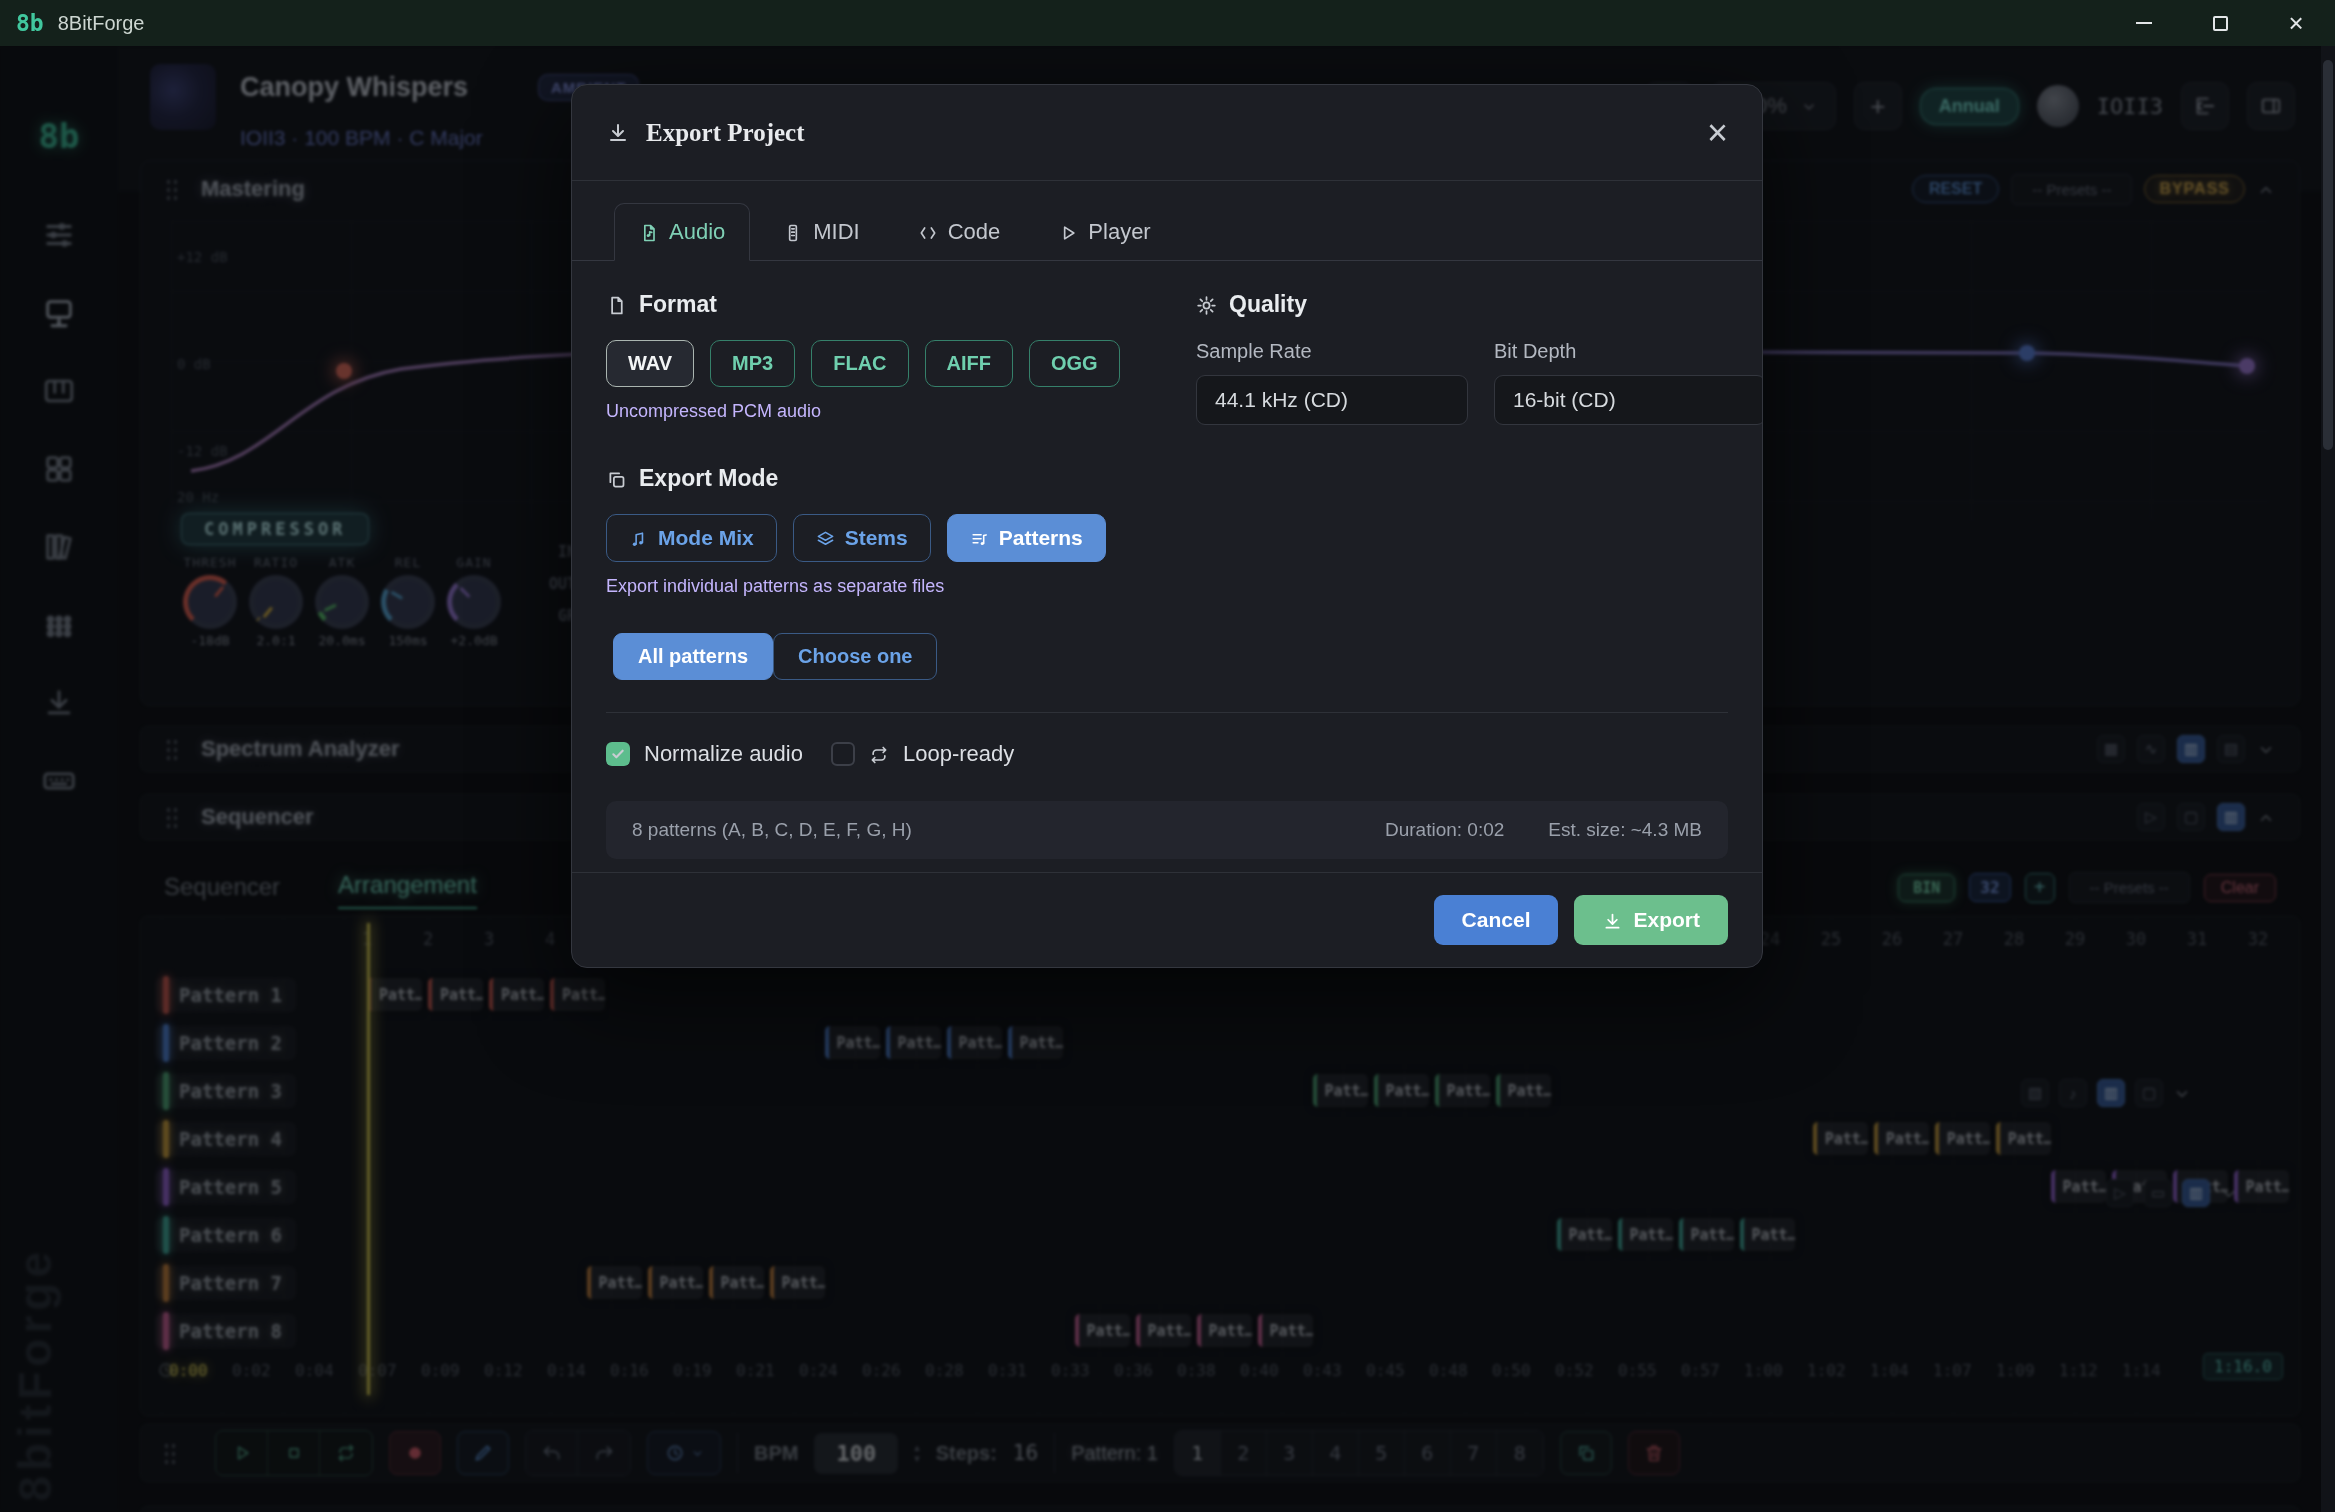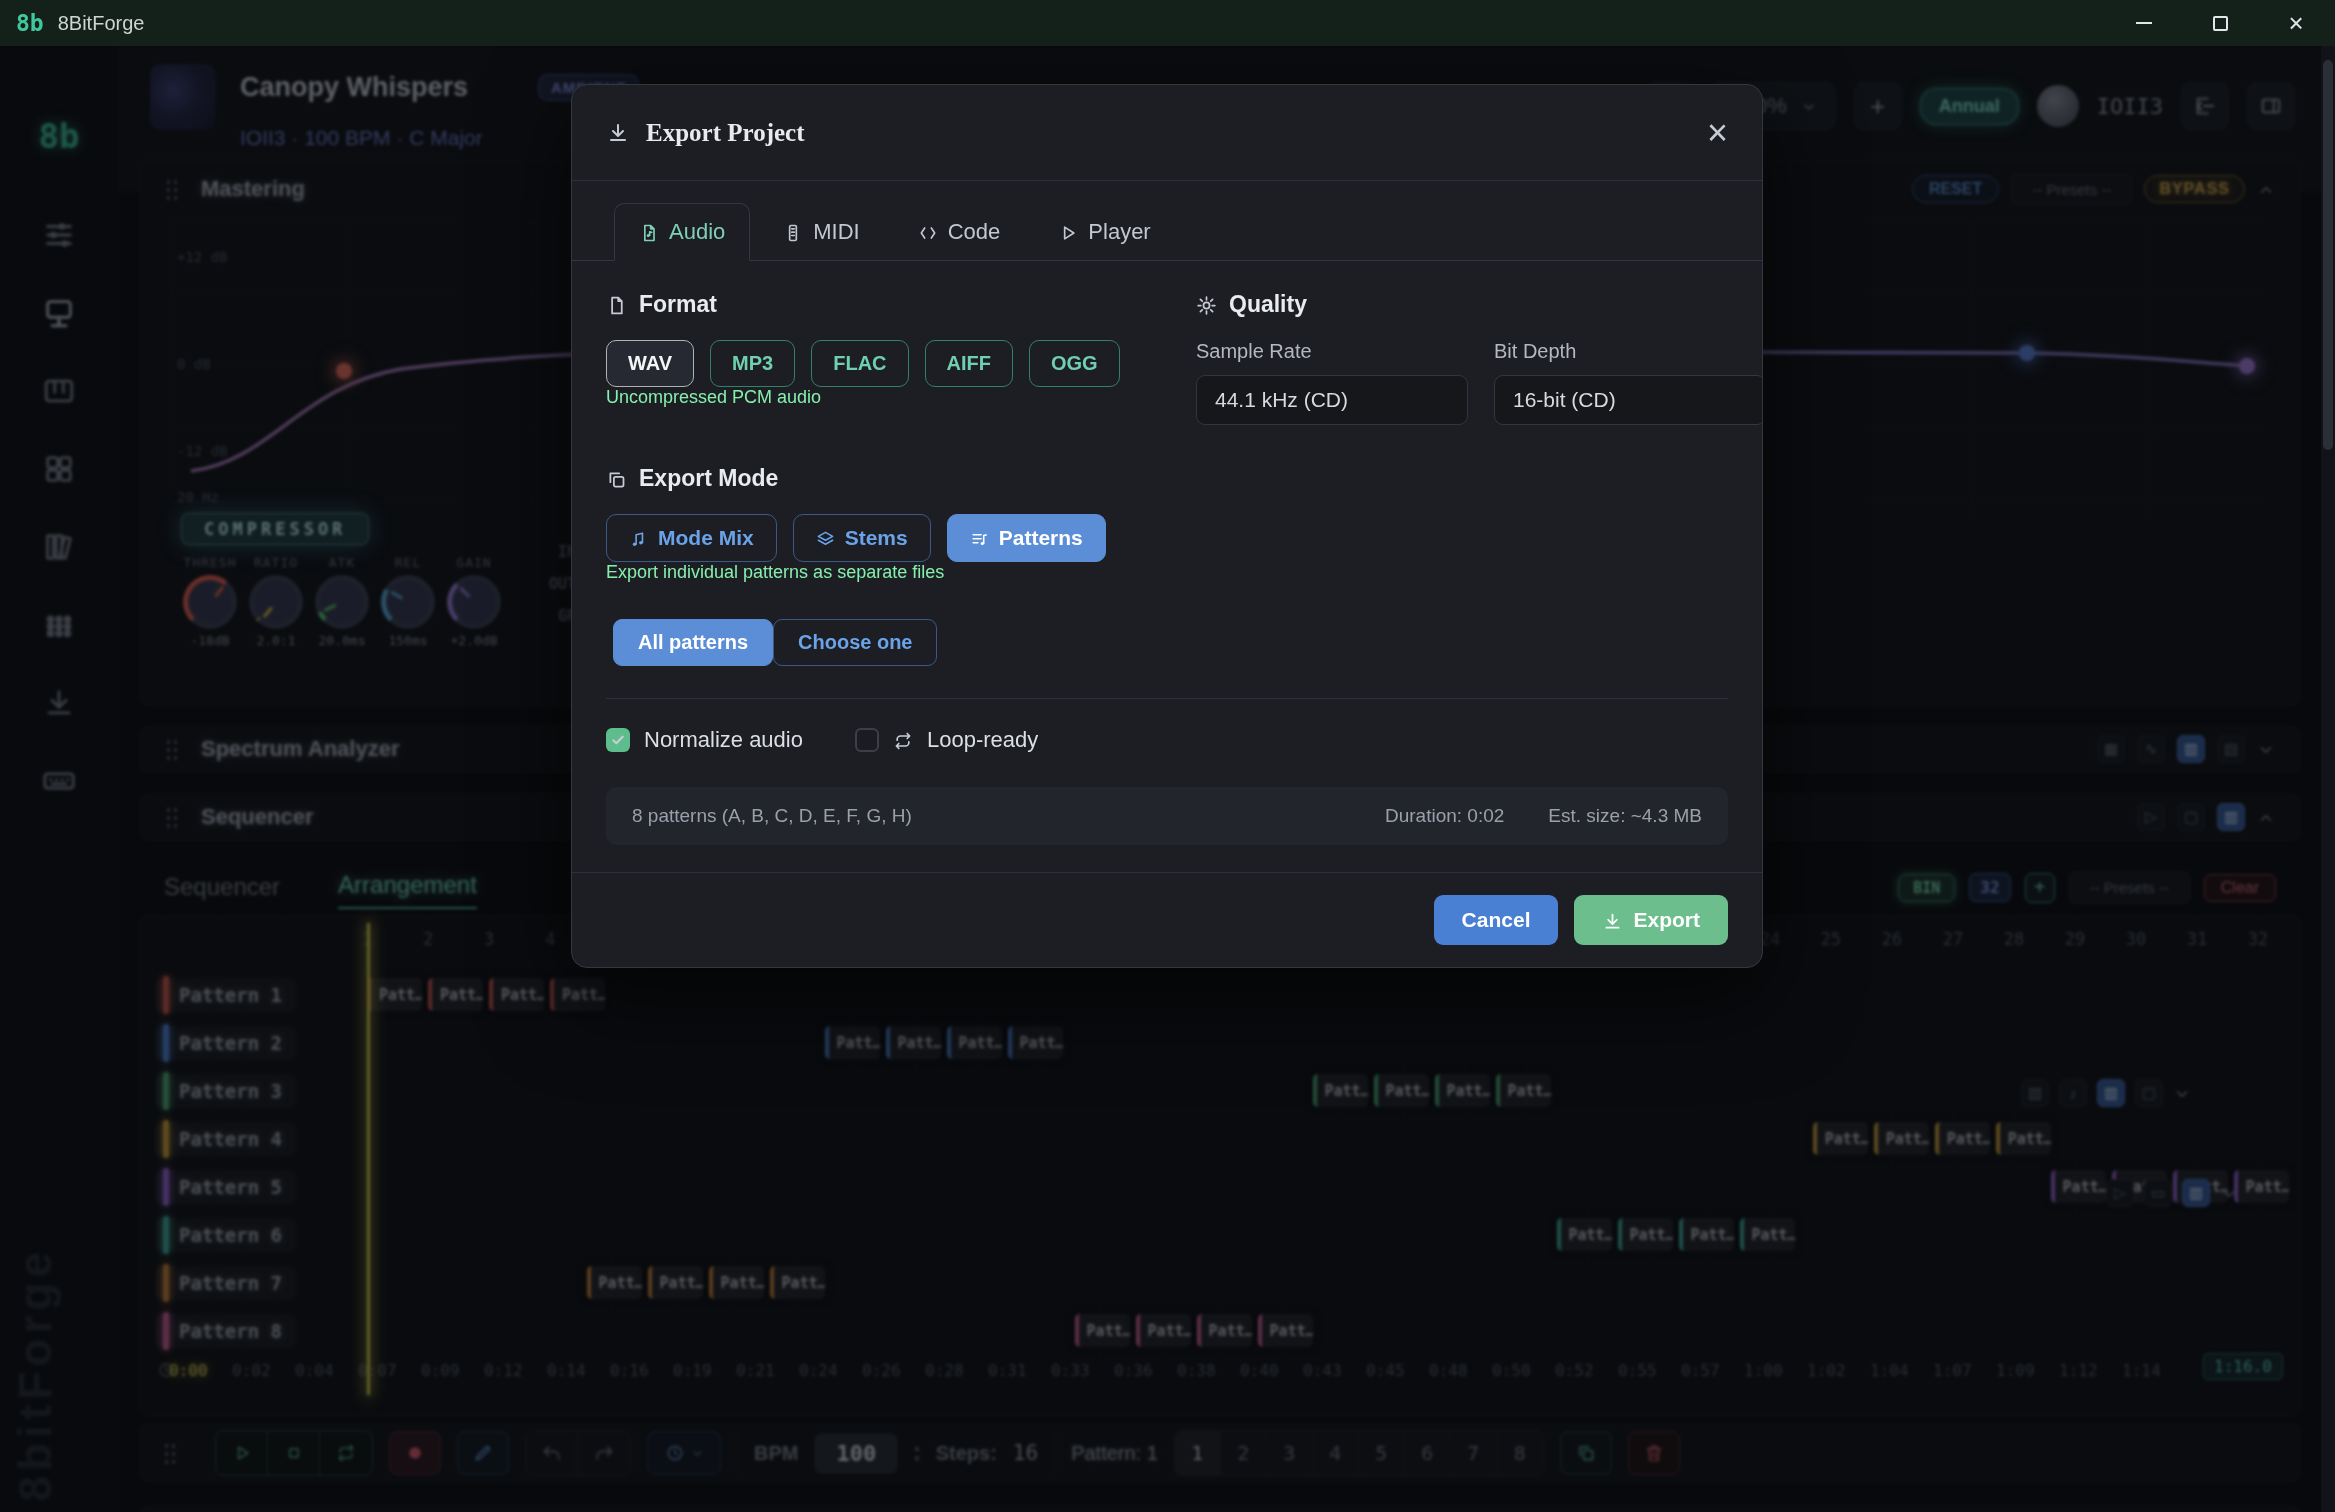--- a/index.html
+++ b/index.html
@@ -189,37 +189,37 @@
   .m-body { padding:30px 34px 0; flex:1 1 auto; }
   .sec-h { display:flex; align-items:center; gap:12px; font-size:23px; font-weight:bold; color:#e9ecef; margin-bottom:22px; }
   .sec-h .ic { font-size:21px; color:#c8ccd2; }
   .m-row2 { display:flex; }
   .m-colL { width:590px; flex:0 0 auto; }
   .m-colR { flex:1; }
   .fmt-row { display:flex; gap:16px; }
   .fmt-btn { border:1px solid #35806a; color:#6fcfae; background:transparent; font-size:20px; font-weight:bold;
     border-radius:10px; padding:11px 21px; font-family:"Liberation Sans",sans-serif; }
   .fmt-btn.sel { border-color:#aab5b0; color:#f3f5f6; background:#262931; }
-  .cap { font-size:18px; color:#86efac; }
+  .cap { font-size:18px; color:#c4b5fd; margin-top:14px; }
   .q-grid { display:flex; gap:26px; }
   .q-label { font-size:20px; color:#b3b8c1; margin-bottom:12px; }
   .select { width:272px; height:50px; background:#15171b; border:1px solid #33363e; border-radius:9px;
     color:#d6dade; font-size:21px; display:flex; align-items:center; padding:0 18px; }
   .sec-mode { margin-top:40px; }
   .mode-row { display:flex; gap:16px; }
   .mode-btn { display:flex; align-items:center; gap:10px; border:1px solid #3a5a85; color:#6ba3e8;
     background:transparent; font-size:21px; font-weight:bold; border-radius:10px; padding:11px 22px; }
   .mode-btn .ic { font-size:19px; }
   .mode-btn.sel { background:#5b8ed6; border-color:#5b8ed6; color:#ffffff; }
   .scope-row { display:flex; margin-top:36px;padding-left:7px; }
   .scope-btn { font-size:20px; font-weight:bold; border-radius:9px; padding:11px 24px; }
   .scope-btn.sel { background:#5b8ed6; color:#fff; border:1px solid #5b8ed6; }
   .scope-btn.alt { background:transparent; color:#6ba3e8; border:1px solid #3a5a85; }
   .m-hr { border:none; border-top:1px solid #2e3138; margin:32px 0 28px; }
-  .opts { display:flex; align-items:flex-start; gap:52px; }
+  .opts { display:flex; align-items:flex-start; gap:28px; }
   .opt { display:flex; align-items:center; gap:14px; font-size:22px; color:#dcdfe4; }
   .cb { width:24px; height:24px; border-radius:6px; display:flex; align-items:center; justify-content:center; }
   .cb.on { background:#5dbd8d; color:#fff; }
   .cb.off { background:#1a1c22; border:2px solid #3c3f48; }
   .opt .ic { font-size:20px; color:#c9cdd3; }
   .summary { margin-top:34px; background:#23252d; border-radius:10px; height:58px; display:flex; align-items:center;
     padding:0 26px; font-size:19px; color:#9aa0ab; }
   .sum-right { margin-left:auto; display:flex; gap:44px; }
   .m-foot { flex:0 0 auto; border-top:1px solid #2e3138; padding:22px 34px; display:flex; justify-content:flex-end; gap:16px; }
   .btn { font-size:21px; font-weight:bold; border:none; border-radius:9px; padding:13px 28px; color:#fff;

